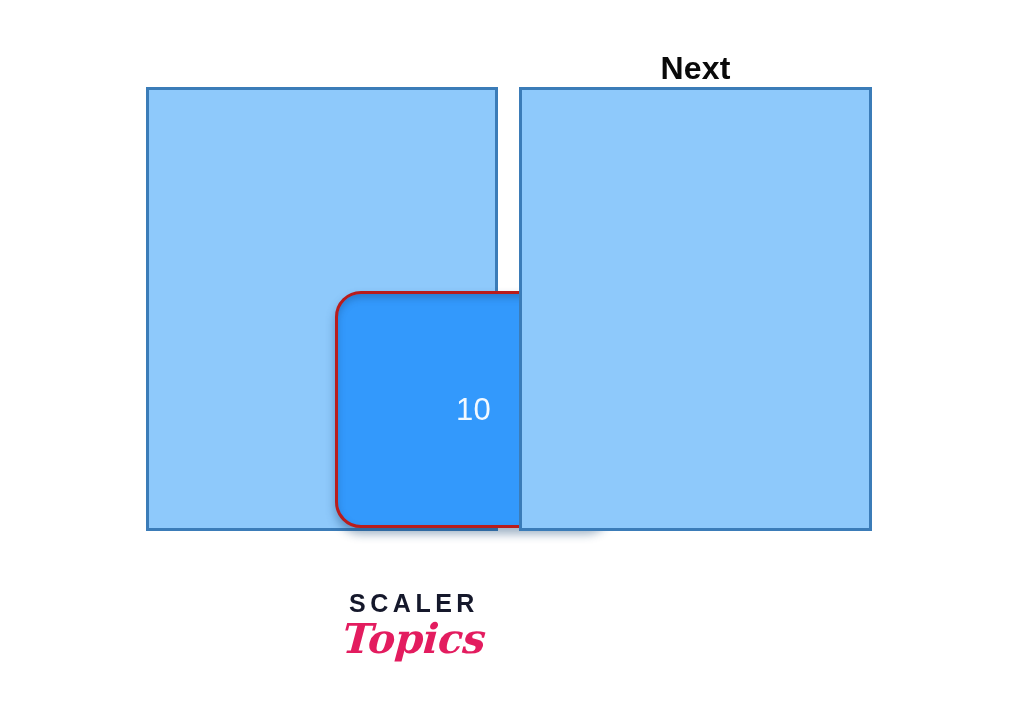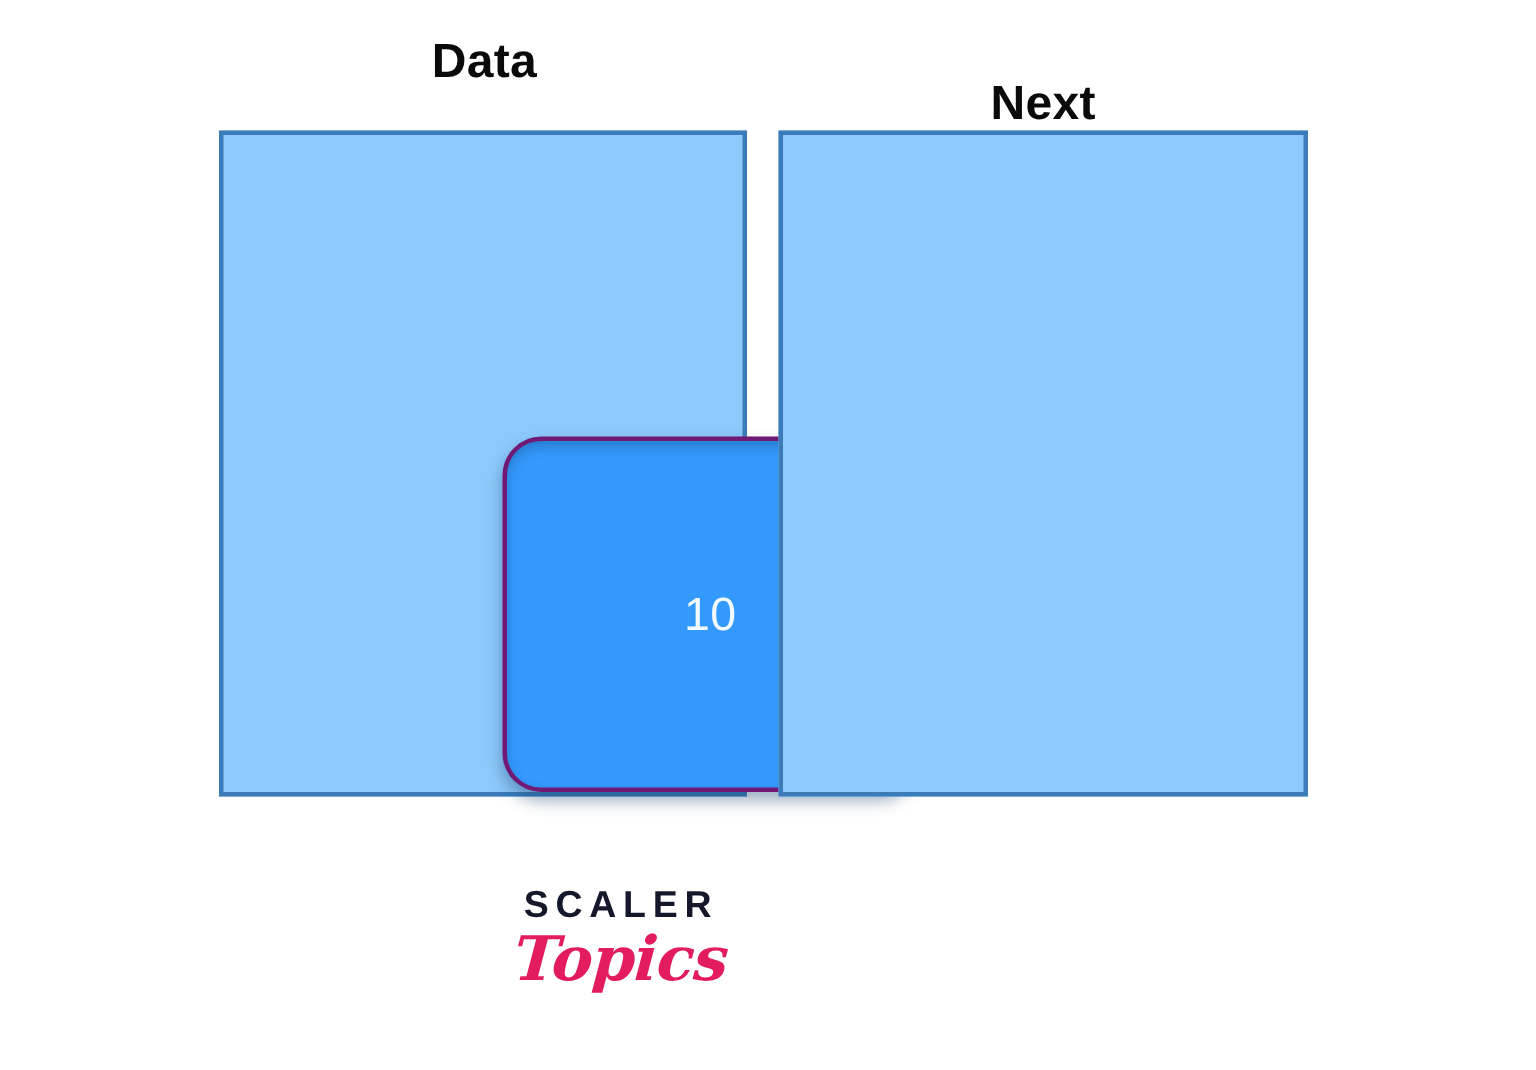--- a/index.html
+++ b/index.html
@@ -45,21 +45,21 @@
     border: 3px solid #3b7cb8;
     box-sizing: border-box;
   }
   #cell-data { left: 146px; top: 87px; width: 352px; height: 444px; }
   #cell-next { left: 519px; top: 87px; width: 353px; height: 444px; }
 
   
   .value-box {
     position: absolute;
     background: #3399fc;
-    border: 3px solid #701a75;
+    border: 3px solid #b91c1c;
     border-radius: 26px;
     box-sizing: border-box;
     display: flex;
     align-items: center;
     justify-content: center;
     box-shadow: 0 6px 10px rgba(25, 70, 115, 0.42),
                 inset 0 4px 7px rgba(20, 60, 105, 0.30);
   }
   #value-box-data { left: 186px; top: 201px; width: 277px; height: 237px; }
 
@@ -100,21 +100,20 @@
     line-height: 1.05;
     letter-spacing: -0.5px;
     transform: skewX(-4deg);
   }
 </style>
 </head>
 <body>
 
 <div id="diagram-stage">
 
-  <div class="cell-heading" id="heading-data">Data</div>
 
   <div class="cell-heading" id="heading-next">Next</div>
 
   <div class="node-cell" id="cell-data">
     <div class="value-box" id="value-box-data">
       <span class="value-text">10</span>
     </div>
   </div>
 
   <div class="node-cell" id="cell-next">

